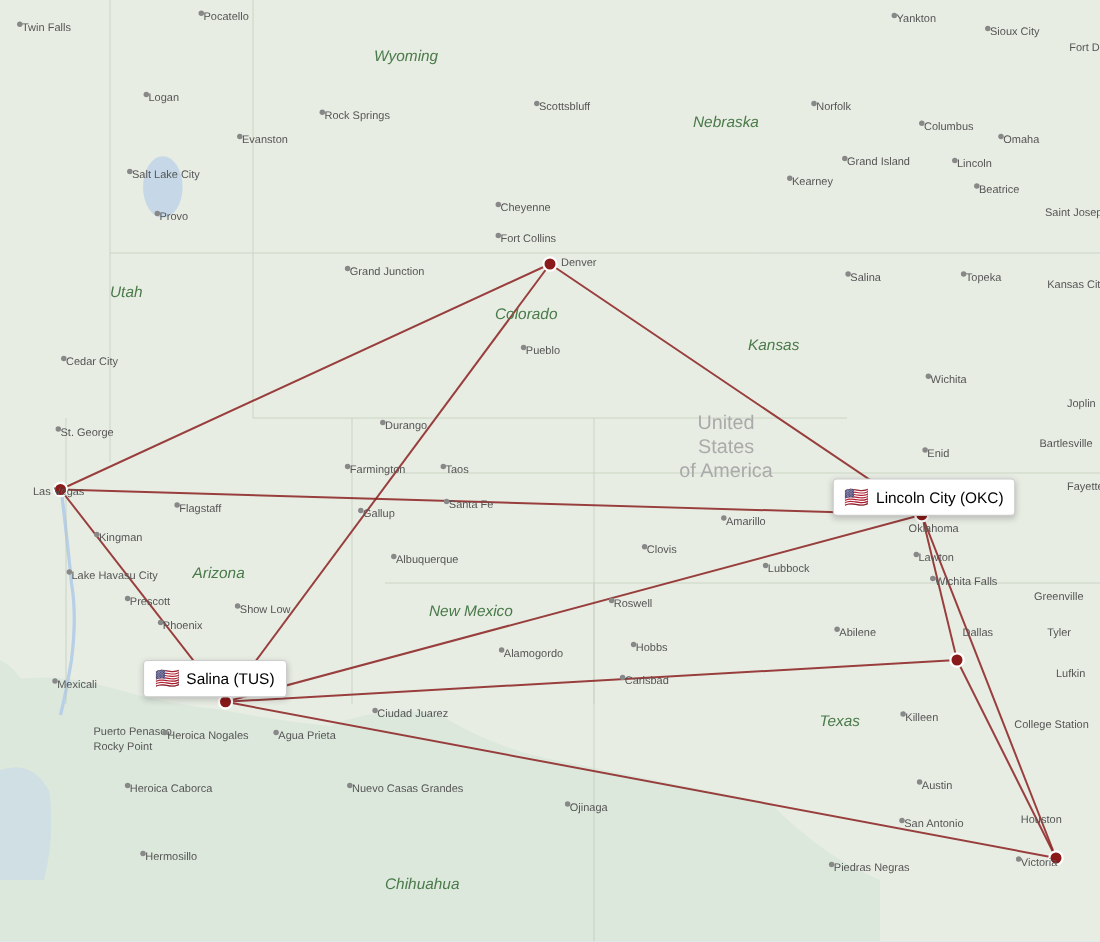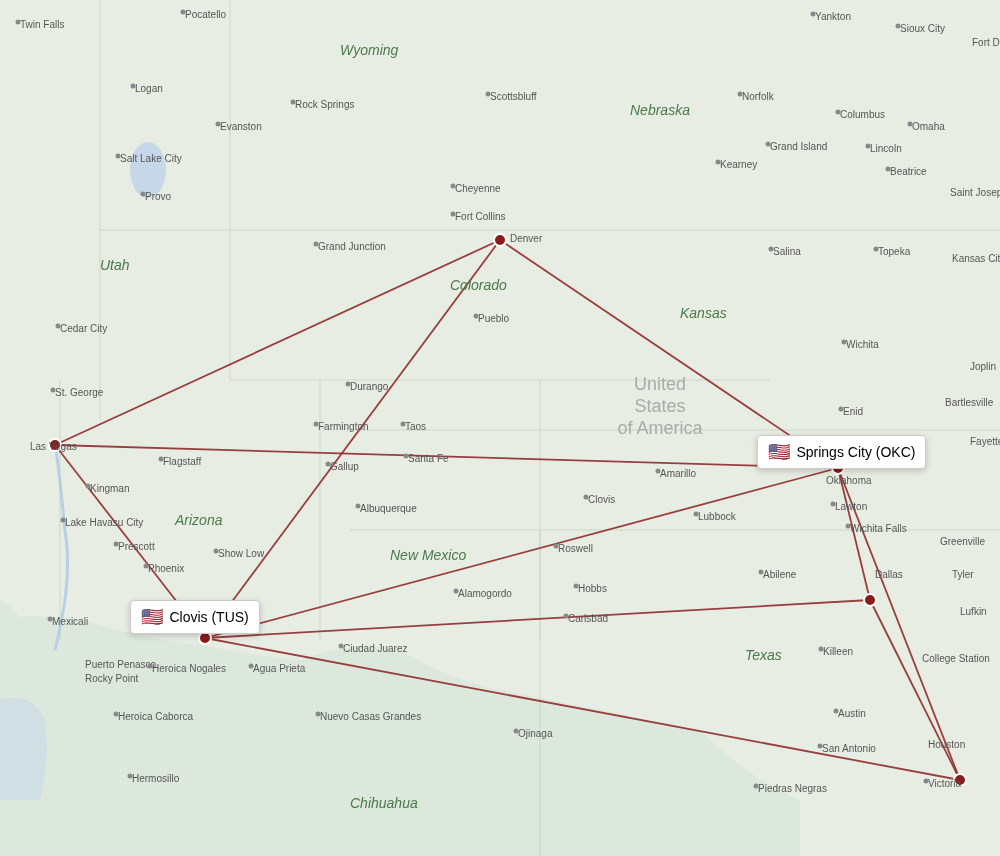--- a/index.html
+++ b/index.html
@@ -349,20 +349,20 @@
     <text x="132" y="782" font-family="Arial" font-size="10" fill="#555">Hermosillo</text>
     <circle cx="130" cy="776" r="2.5" fill="#888"></circle>
 
     <text x="510" y="242" font-family="Arial" font-size="10" fill="#555">Denver</text>
 
     <text x="826" y="484" font-family="Arial" font-size="10" fill="#555">Oklahoma</text>
   </svg>
 
   <div class="city-label" style="left: 130px; top: 600px;">
     <span class="flag">🇺🇸</span>
-    <span>Clovis (TUS)</span>
+    <span>Salina (TUS)</span>
   </div>
 
   <div class="city-label" style="left: 757px; top: 435px;">
     <span class="flag">🇺🇸</span>
-    <span>Springs City (OKC)</span>
+    <span>Lincoln City (OKC)</span>
   </div>
 </div>
 
 </body></html>

